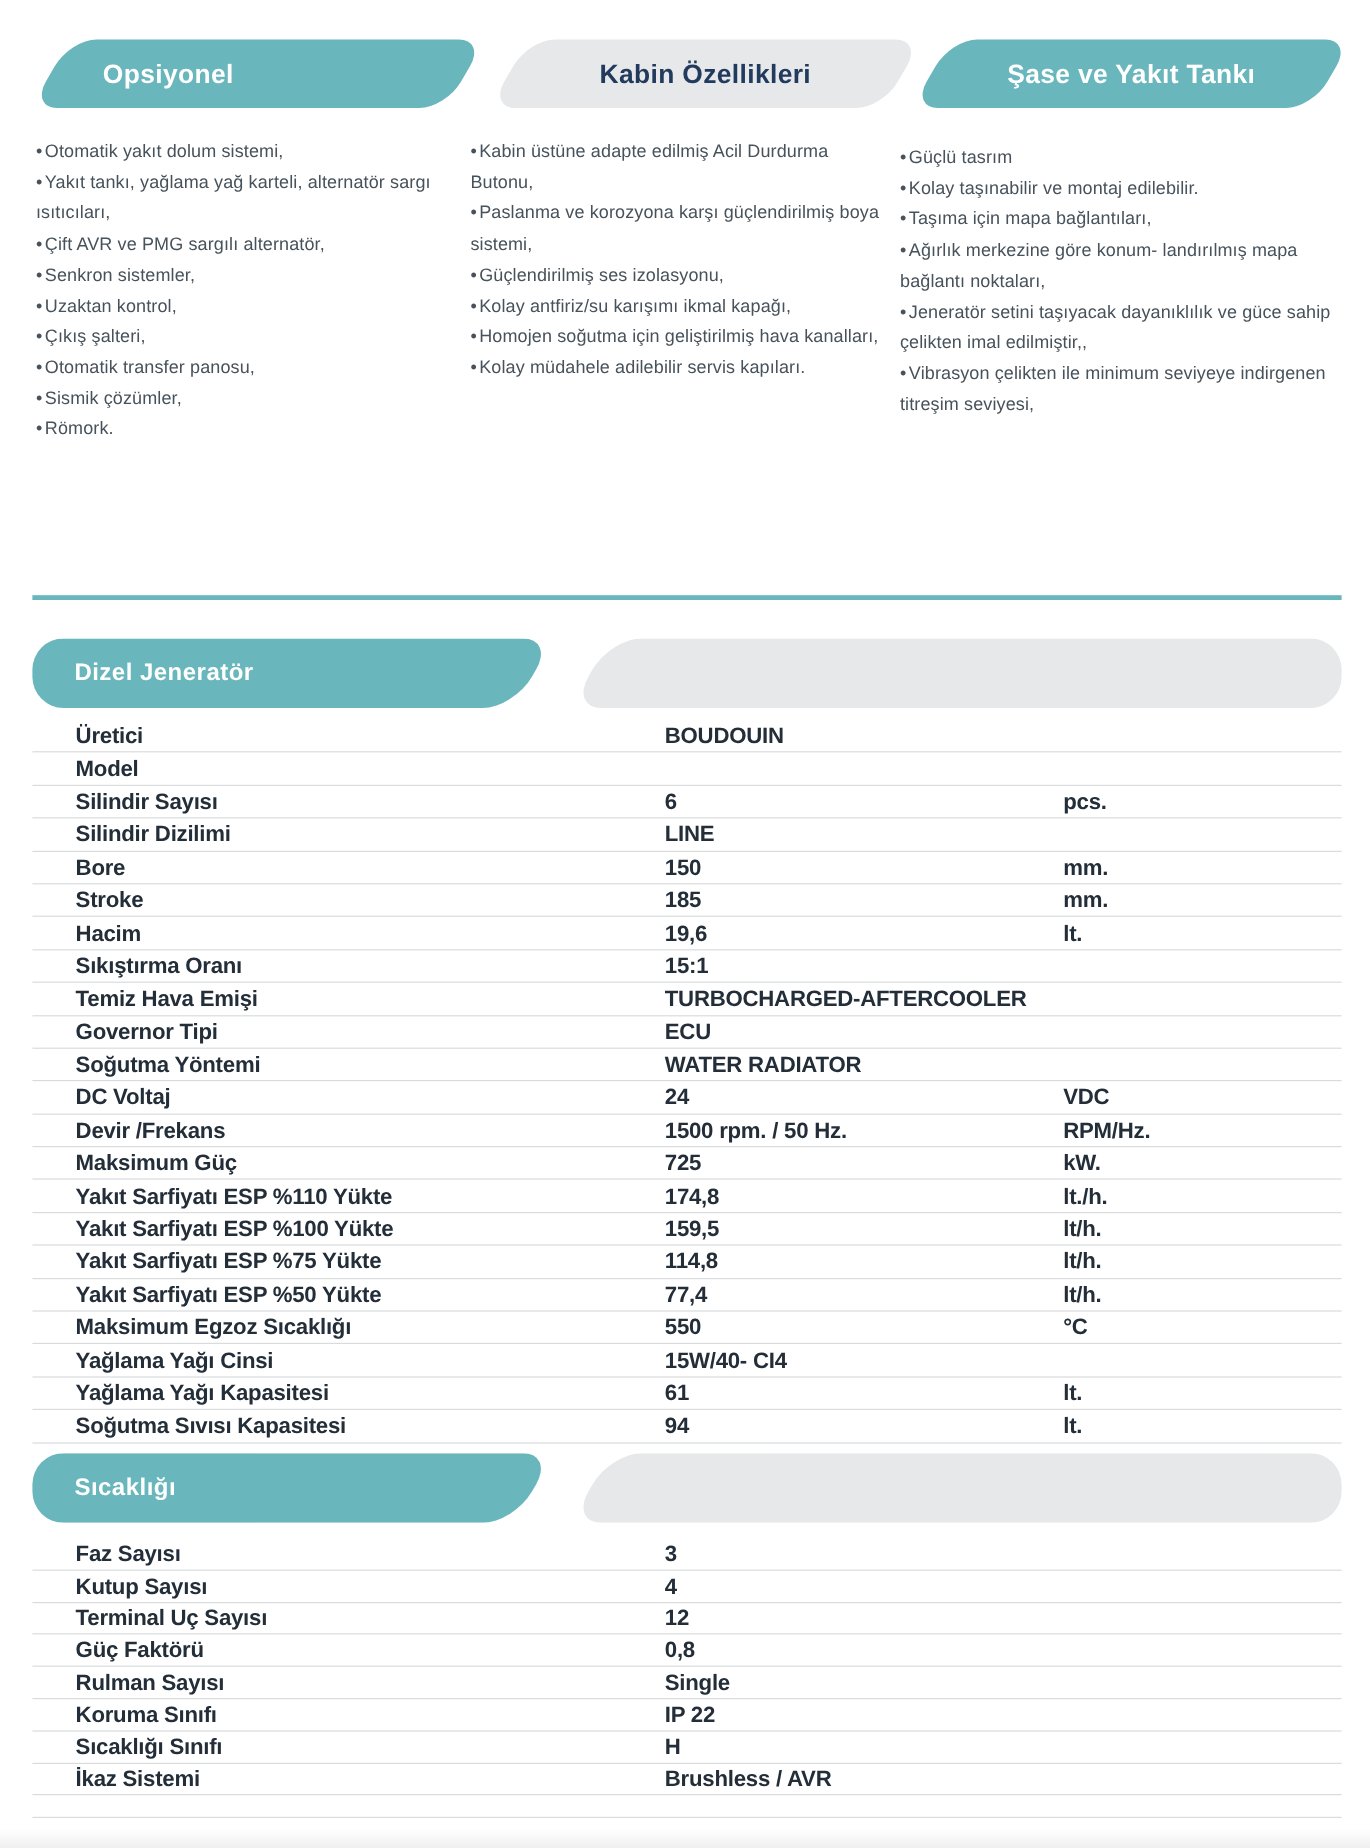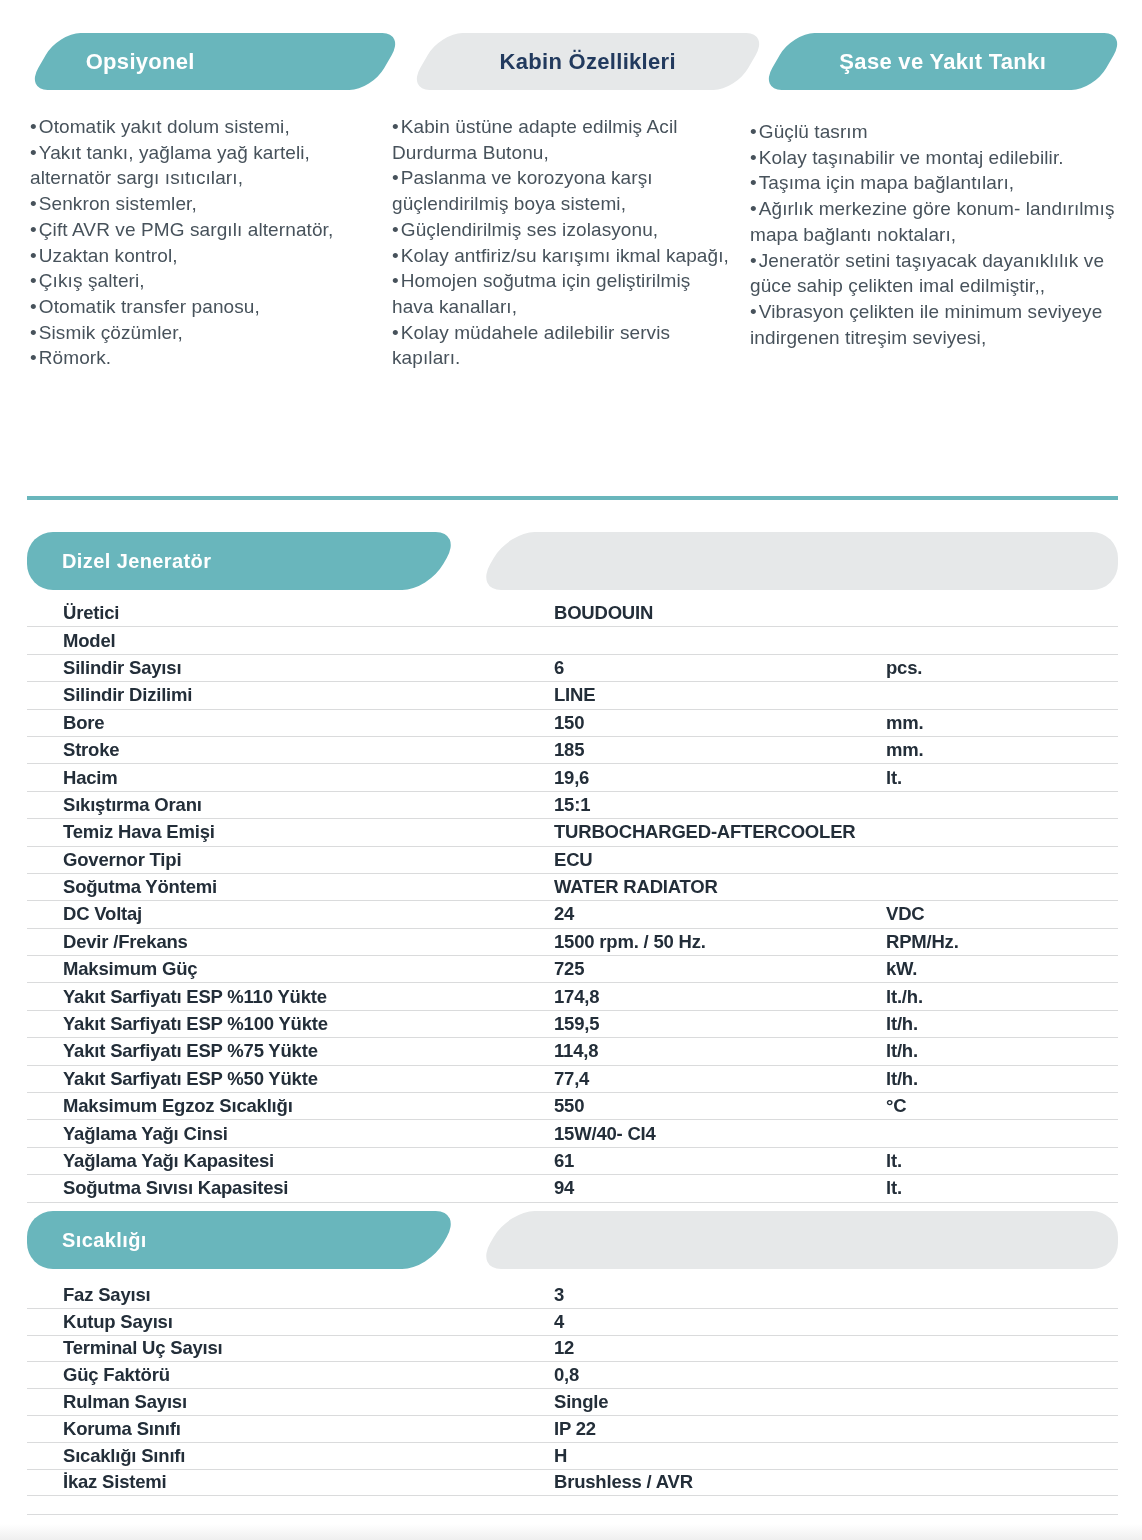--- a/index.html
+++ b/index.html
@@ -23,21 +23,21 @@
   .pill.gray .pt{color:#223a5e;}
   #pill-0{left:42px;width:346px;}
   #pill-0 .pt{text-align:left;padding-left:44px;}
   #pill-1{left:424px;width:328px;}
   #pill-1 .pt{text-align:center;}
   #pill-2{left:776px;width:334px;}
   #pill-2 .pt{text-align:center;}
   
   ul.bullets{
     position:absolute;margin:0;padding:0;list-style:none;
-    font-size:19px;line-height:25.7px;color:#47525b;letter-spacing:.1px;
+    font-size:15px;line-height:25.7px;color:#47525b;letter-spacing:.1px;
   }
   #list-0{left:30px;top:114px;width:336px;}
   #list-1{left:392px;top:114px;width:342px;}
   #list-2{left:750px;top:119px;width:374px;}
   li.bullet-item::before{content:"\2022";margin-right:2px;}
   
   .divider{position:absolute;left:27px;top:496px;width:1091px;height:4px;background:#69b6bc;}
   
   .banner{position:absolute;left:27px;width:1091px;height:58px;}
   .banner .teal-wrap{
@@ -91,22 +91,22 @@
     <span class="pt">Kabin Özellikleri</span>
   </div>
   <div class="pill teal" id="pill-2">
     <span class="pt">Şase ve Yakıt Tankı</span>
   </div>
 
   <ul class="bullets" id="list-0">
 
   <li class="bullet-item">Otomatik yakıt dolum sistemi,</li>
       <li class="bullet-item">Yakıt tankı, yağlama yağ karteli, alternatör sargı ısıtıcıları,</li>
+      <li class="bullet-item">Çift AVR ve PMG sargılı alternatör,</li>
       <li class="bullet-item">Senkron sistemler,</li>
-      <li class="bullet-item">Çift AVR ve PMG sargılı alternatör,</li>
       <li class="bullet-item">Uzaktan kontrol,</li>
       <li class="bullet-item">Çıkış şalteri,</li>
       <li class="bullet-item">Otomatik transfer panosu,</li>
       <li class="bullet-item">Sismik çözümler,</li>
       <li class="bullet-item">Römork.</li>
     </ul>
   <ul class="bullets" id="list-1">
 
   <li class="bullet-item">Kabin üstüne adapte edilmiş Acil Durdurma Butonu,</li>
       <li class="bullet-item">Paslanma ve korozyona karşı güçlendirilmiş boya sistemi,</li>

